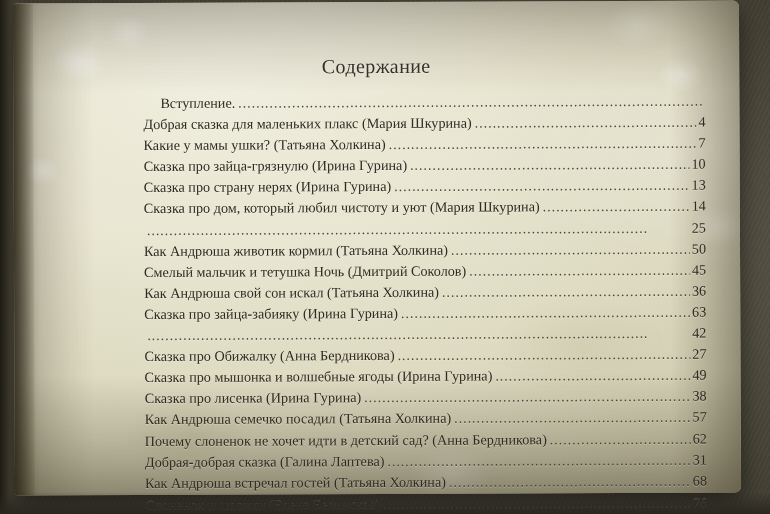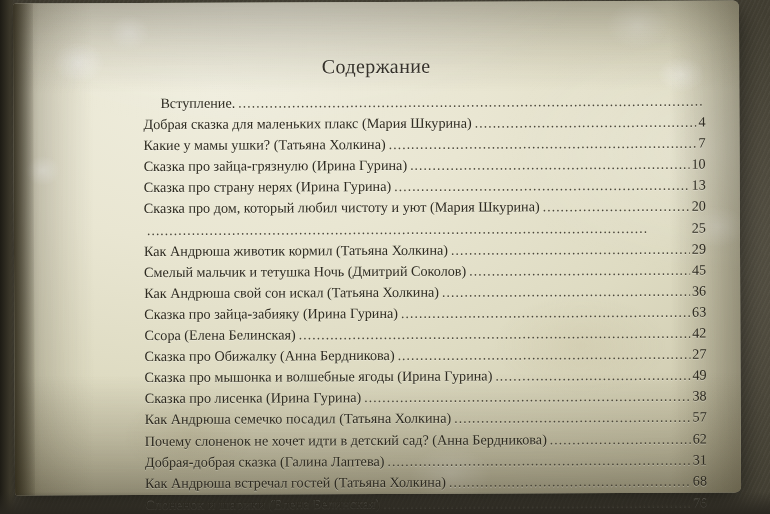--- a/index.html
+++ b/index.html
@@ -191,48 +191,47 @@
             <span class="pg">10</span>
           </div>
           <div class="toc-row">
             <span class="t">Сказка про страну нерях (Ирина Гурина)</span>
             <span class="leader">................................................................................................................</span>
             <span class="pg">13</span>
           </div>
           <div class="toc-row">
             <span class="t">Сказка про дом, который любил чистоту и уют (Мария Шкурина)</span>
             <span class="leader">................................................................................................................</span>
-            <span class="pg">20</span>
+            <span class="pg">14</span>
           </div>
           <div class="toc-row">
             <span class="leader">................................................................................................................</span>
             <span class="pg">25</span>
           </div>
           <div class="toc-row">
             <span class="t">Как Андрюша животик кормил (Татьяна Холкина)</span>
             <span class="leader">................................................................................................................</span>
-            <span class="pg">29</span>
+            <span class="pg">50</span>
           </div>
           <div class="toc-row">
             <span class="t">Смелый мальчик и тетушка Ночь (Дмитрий Соколов)</span>
             <span class="leader">................................................................................................................</span>
             <span class="pg">45</span>
           </div>
           <div class="toc-row">
             <span class="t">Как Андрюша свой сон искал (Татьяна Холкина)</span>
             <span class="leader">................................................................................................................</span>
             <span class="pg">36</span>
           </div>
           <div class="toc-row">
             <span class="t">Сказка про зайца-забияку (Ирина Гурина)</span>
             <span class="leader">................................................................................................................</span>
             <span class="pg">63</span>
           </div>
           <div class="toc-row">
-            <span class="t">Ссора (Елена Белинская)</span>
             <span class="leader">................................................................................................................</span>
             <span class="pg">42</span>
           </div>
           <div class="toc-row">
             <span class="t">Сказка про Обижалку (Анна Бердникова)</span>
             <span class="leader">................................................................................................................</span>
             <span class="pg">27</span>
           </div>
           <div class="toc-row">
             <span class="t">Сказка про мышонка и волшебные ягоды (Ирина Гурина)</span>

